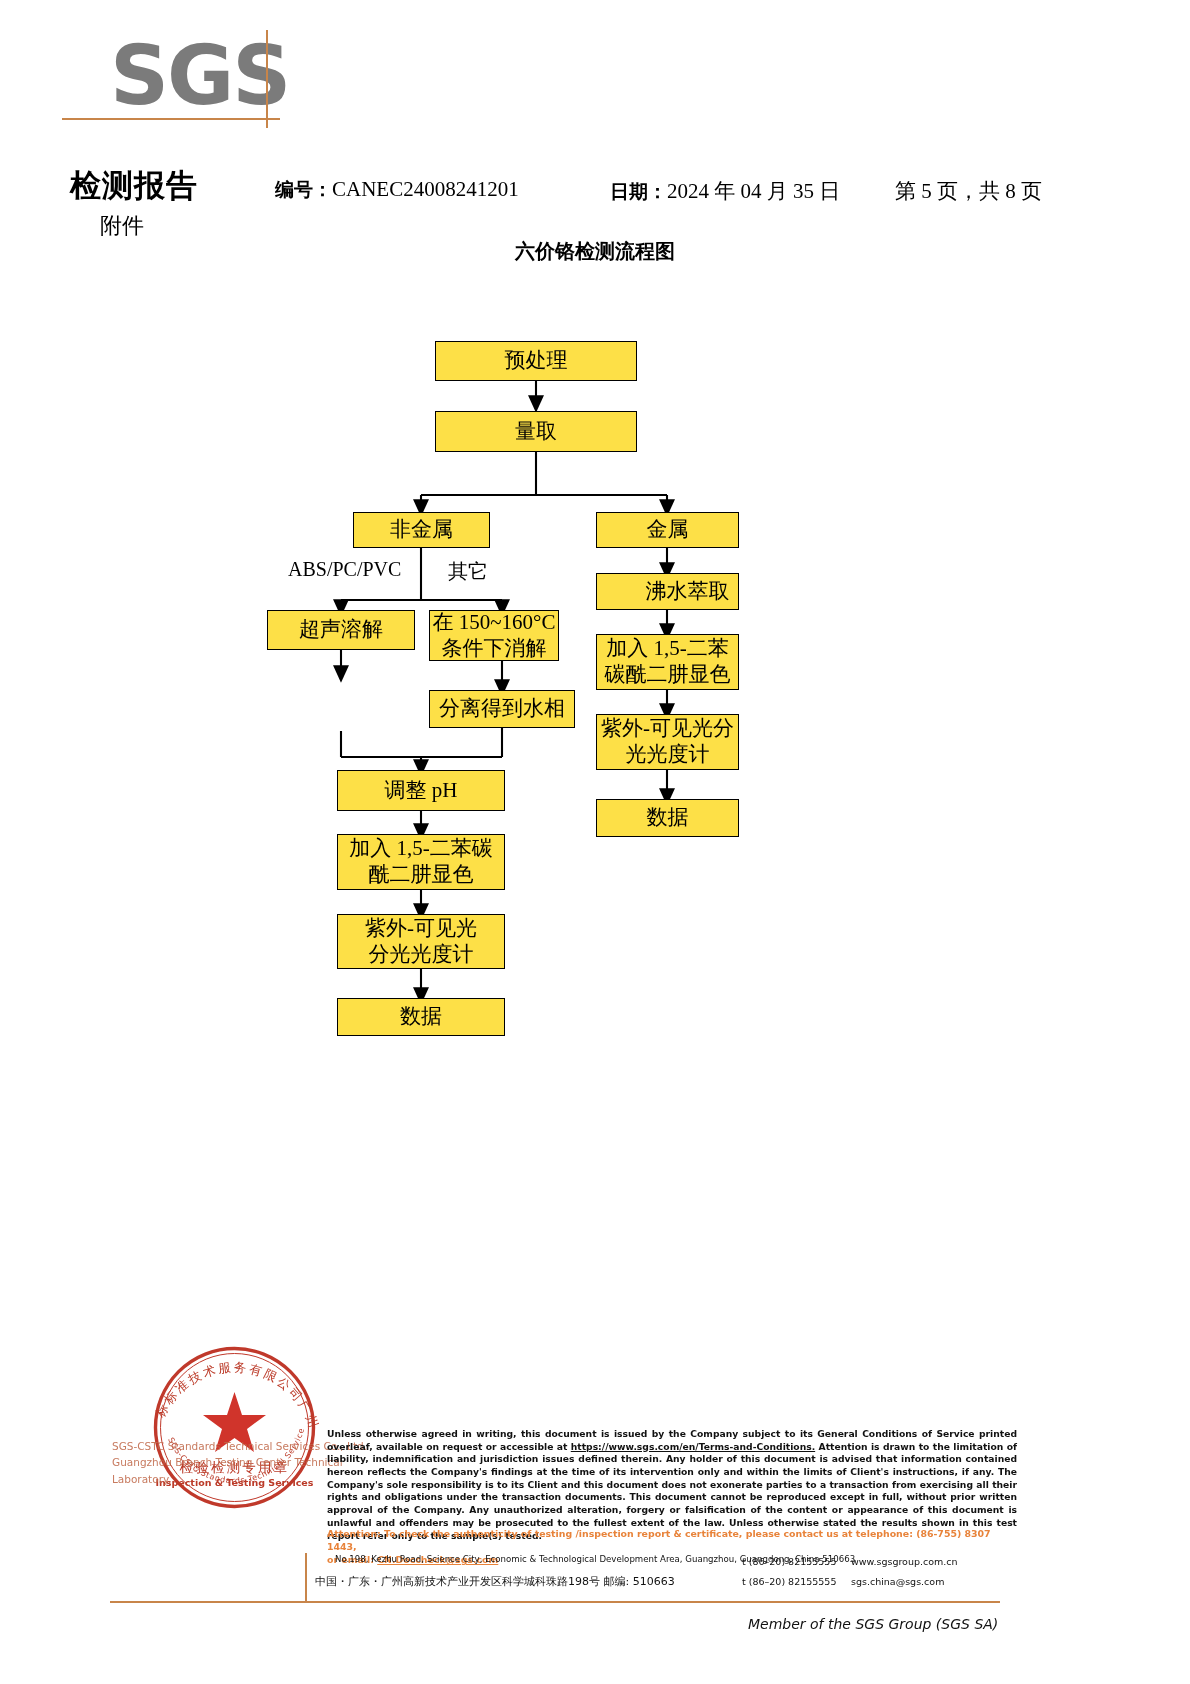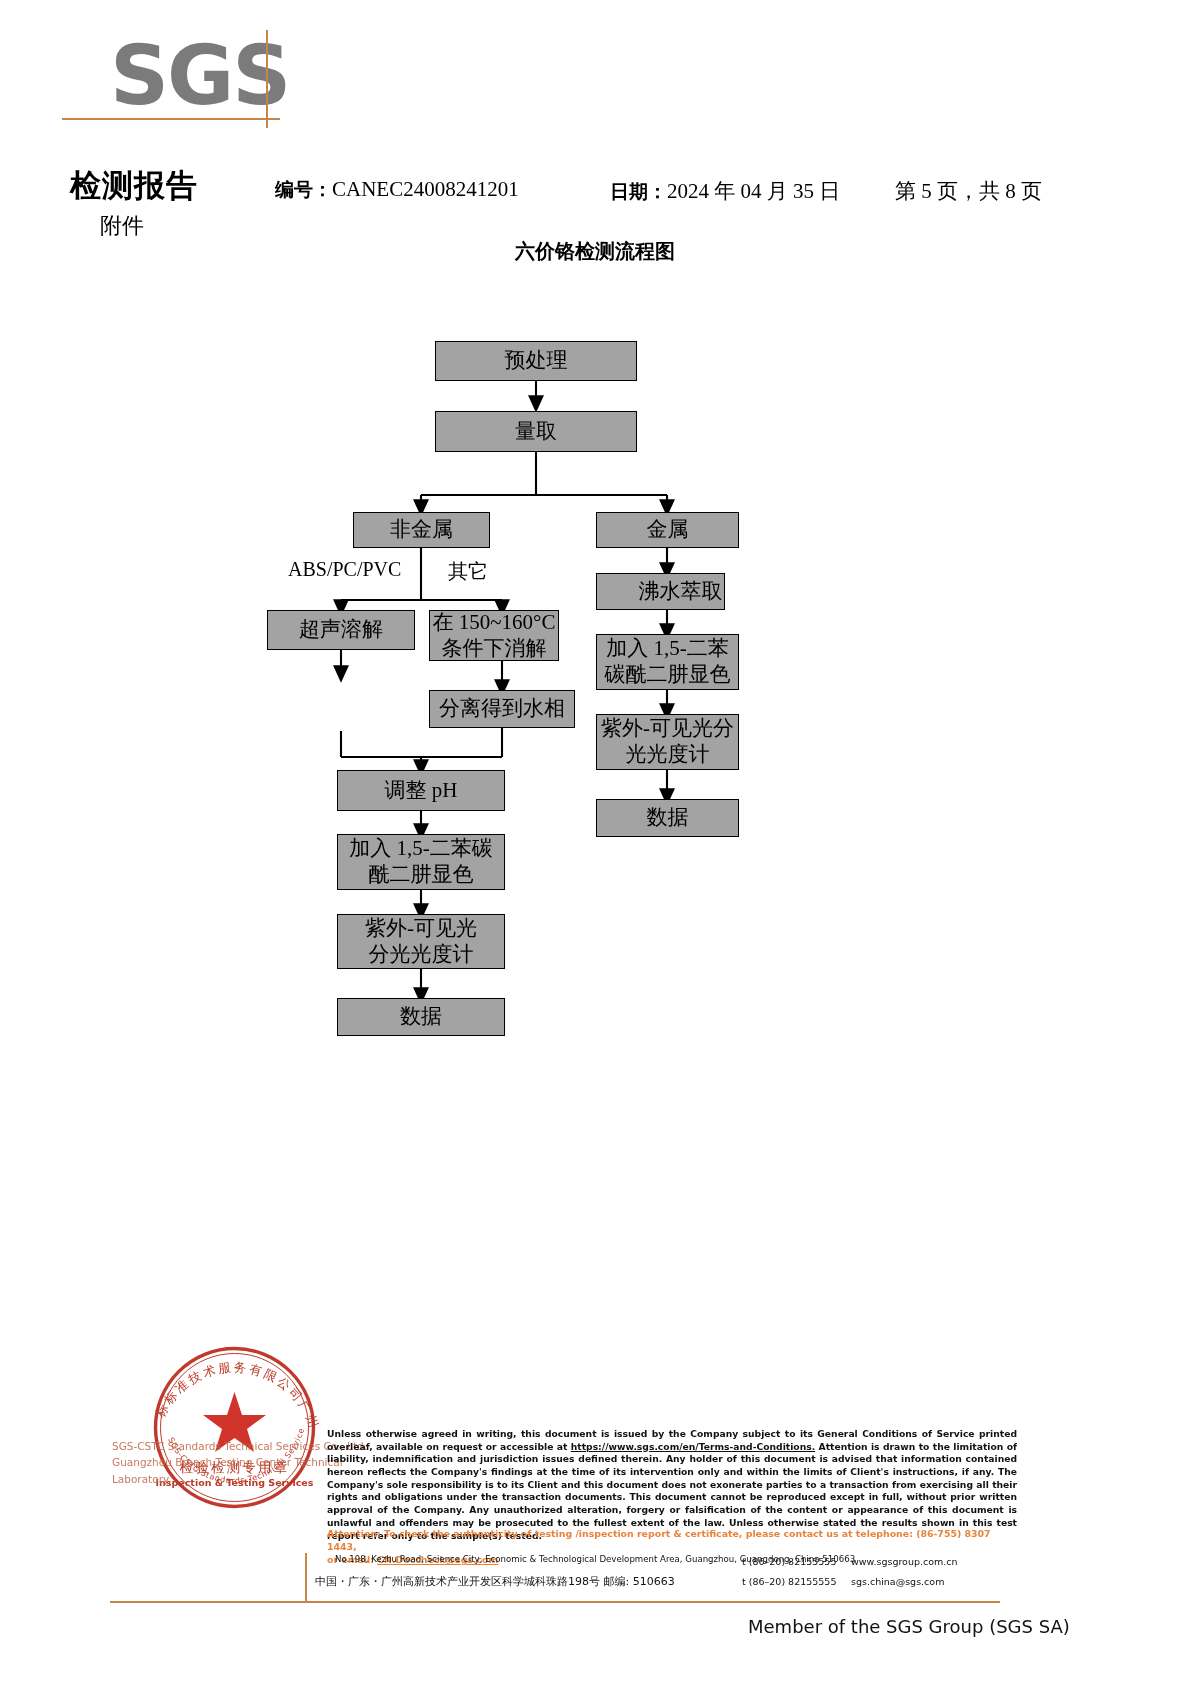--- a/index.html
+++ b/index.html
@@ -44,21 +44,21 @@
     position:absolute;left:0;top:238px;width:1190px;text-align:center;
     font-family:"DejaVu Sans", sans-serif;
     font-weight:bold;font-size:20px;color:#000;
   }
 
   
   .fc{position:absolute;left:0;top:0;width:1190px;height:1120px;}
   .node{
     position:absolute;
     border:1.6px solid #000;
-    background:#a3a3a3;
+    background:#fde047;
     display:flex;align-items:center;justify-content:center;
     text-align:center;
     font-size:21px;line-height:1.22;
     color:#000;
     box-sizing:border-box;
   }
   .edge-label{
     position:absolute;font-size:20px;color:#000;white-space:nowrap;
   }
   svg.wires{position:absolute;left:0;top:0;width:1190px;height:1120px;pointer-events:none;}
@@ -101,21 +101,21 @@
   .addr-cn{
     position:absolute;left:315px;top:1574px;
     font-family:"DejaVu Sans", sans-serif;font-size:11px;color:#111;white-space:nowrap;
   }
   .tel1{position:absolute;left:742px;top:1556px;font-family:"DejaVu Sans",sans-serif;font-size:9.5px;color:#111;}
   .tel2{position:absolute;left:742px;top:1576px;font-family:"DejaVu Sans",sans-serif;font-size:9.5px;color:#111;}
   .web1{position:absolute;left:851px;top:1556px;font-family:"DejaVu Sans",sans-serif;font-size:9.5px;color:#111;}
   .web2{position:absolute;left:851px;top:1576px;font-family:"DejaVu Sans",sans-serif;font-size:9.5px;color:#111;text-align:center;}
   .member{
     position:absolute;left:748px;top:1616px;
-    font-family:"DejaVu Sans", sans-serif;font-size:18px;color:#111;
+    font-family:"DejaVu Sans", sans-serif;font-size:14px;color:#111;font-style:italic;
   }
 </style>
 </head>
 <body>
 
 <div class="page">
 
   <div class="sgs-logo">SGS</div>
   <div class="logo-vline"></div>
   <div class="logo-hline"></div>
@@ -199,21 +199,21 @@
     <div class="node" style="left:337px;top:770px;width:168px;height:41px;">调整 pH</div>
 
     <div class="node" style="left:337px;top:834px;width:168px;height:56px;white-space:pre-line;">加入 1,5-二苯碳
 酰二肼显色</div>
 
     <div class="node" style="left:337px;top:914px;width:168px;height:55px;white-space:pre-line;">紫外-可见光
 分光光度计</div>
 
     <div class="node" style="left:337px;top:998px;width:168px;height:38px;">数据</div>
 
-    <div class="node" style="left:596px;top:573px;width:129px;height:37px;padding-left:40px;">沸水萃取</div>
+    <div class="node" style="left:596px;top:573px;width:143px;height:37px;padding-left:40px;">沸水萃取</div>
 
     <div class="node" style="left:596px;top:634px;width:143px;height:56px;white-space:pre-line;">加入 1,5-二苯
 碳酰二肼显色</div>
 
     <div class="node" style="left:596px;top:714px;width:143px;height:56px;white-space:pre-line;">紫外-可见光分
 光光度计</div>
 
     <div class="node" style="left:596px;top:799px;width:143px;height:38px;">数据</div>
   </div>
 

